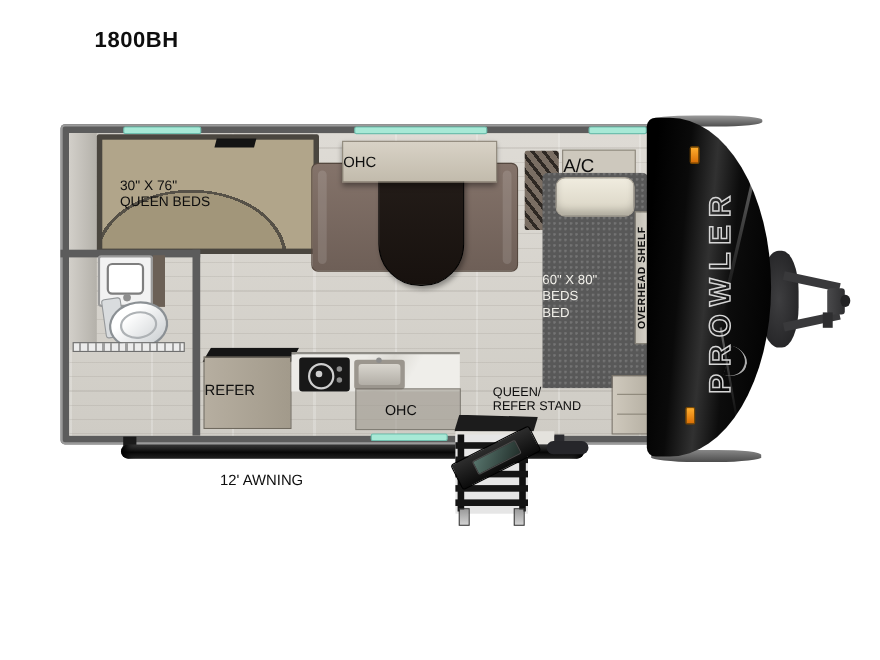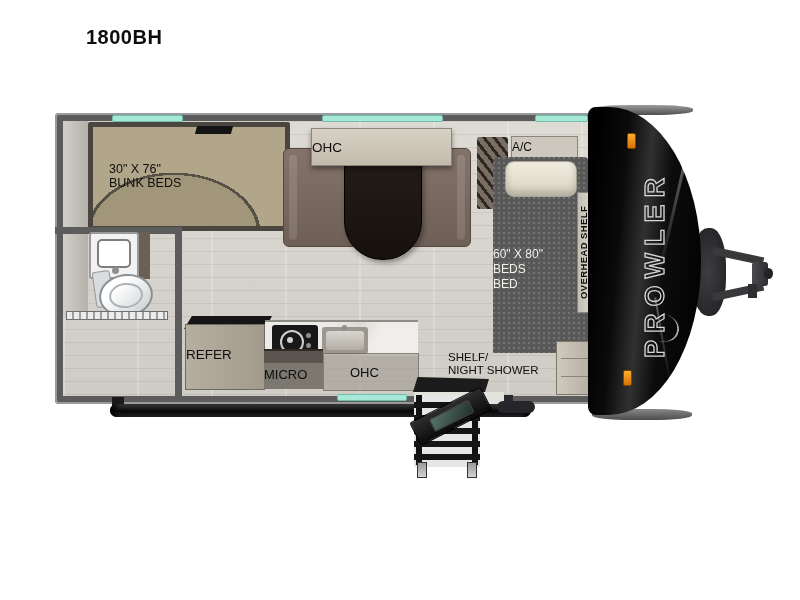--- a/index.html
+++ b/index.html
@@ -109,21 +109,21 @@
   <div class="abs window" style="left:535px;top:115px;width:53px;"></div>
 
   <div class="abs window" style="left:337px;top:394px;width:70px;"></div>
 
   <div class="abs leftstrip"></div>
   <div class="abs bunkframe">
     <div class="abs bunkmat"></div>
     <div class="abs bunknotch"></div>
     <div class="abs lbl" style="left:21px;top:40px;width:160px;font-size:12.5px;">
       <div>30" X 76"</div>
-      <div>BUNK BEDS</div>
+      <div>QUEEN BEDS</div>
     </div>
   </div>
 
   <div class="abs wallh" style="left:55px;top:227px;width:127px;height:7px;"></div>
   <div class="abs wallh" style="left:175px;top:227px;width:7px;height:169px;"></div>
 
   <div class="abs sinkbox">
     <div class="abs sinkbasin"></div>
     <div class="abs faucet"></div>
   </div>
@@ -143,65 +143,62 @@
     <div class="abs burner">
         <div class="abs burnerdot" style="left:5px;top:5px;"></div>
       </div>
     <div class="abs knob" style="left:34px;top:8px;"></div>
     <div class="abs knob" style="left:34px;top:18px;"></div>
   </div>
   <div class="abs ksink">
     <div class="abs ksinkin"></div>
     <div class="abs knob" style="left:20px;top:-2px;"></div>
   </div>
-  <div class="abs micro">
-    <div class="abs microveil"></div>
-    <div class="abs lbl" style="left:0;top:17px;width:57px;font-size:13px;">MICRO</div>
-  </div>
   <div class="abs ohcveil">
     <div class="abs lbl" style="left:26px;top:12px;width:60px;font-size:13px;">OHC</div>
   </div>
 
   <div class="abs bench">
     <div class="bencharm" style="left:5px;"></div>
     <div class="bencharm" style="right:5px;"></div>
   </div>
   <div class="abs table"></div>
   <div class="abs ohcfront">
     <div class="abs lbl" style="left:0;top:11px;width:139px;font-size:13.5px;">OHC</div>
   </div>
 
   <div class="abs louver"></div>
   <div class="abs acbox">
-    <div class="abs lbl" style="left:0;top:4px;width:44px;font-size:12px;">A/C</div>
+    <div class="abs lbl" style="left:0;top:4px;width:44px;font-size:17px;">A/C</div>
   </div>
 
   <div class="abs bed"></div>
   <div class="abs pillow"></div>
   <div class="abs lbl" style="left:493px;top:247px;width:96px;font-size:12px;line-height:15px;color:#f2f0ea;">
     <div>60" X 80"</div>
     <div>BEDS</div>
     <div>BED</div>
   </div>
   <div class="abs shelfstrip">OVERHEAD SHELF</div>
 
   <div class="abs wardcab">
     <div class="wardline" style="top:16px;"></div>
     <div class="wardline" style="top:34px;"></div>
   </div>
   <div class="abs lbl" style="left:448px;top:351px;width:106px;font-size:11.5px;line-height:13px;">
-    <div>SHELF/</div>
-    <div>NIGHT SHOWER</div>
+    <div>QUEEN/</div>
+    <div>REFER STAND</div>
   </div>
 
   <div class="abs threshold"></div>
   <div class="abs doorgap"></div>
 
   <div class="abs awnbracket"></div>
   <div class="abs awnbar"></div>
+  <div class="abs lbl" style="left:200px;top:429px;width:170px;font-size:13.5px;">12' AWNING</div>
 
   <div class="abs stepsbg"></div>
   <div class="abs rail" style="left:416px;"></div>
   <div class="abs rail" style="left:472px;"></div>
   <div class="abs rung" style="top:402px;"></div>
   <div class="abs rung" style="top:415px;"></div>
   <div class="abs rung" style="top:428px;"></div>
   <div class="abs rung" style="top:441px;"></div>
   <div class="abs rung" style="top:454px;"></div>
   <div class="abs foot" style="left:417px;"></div>

